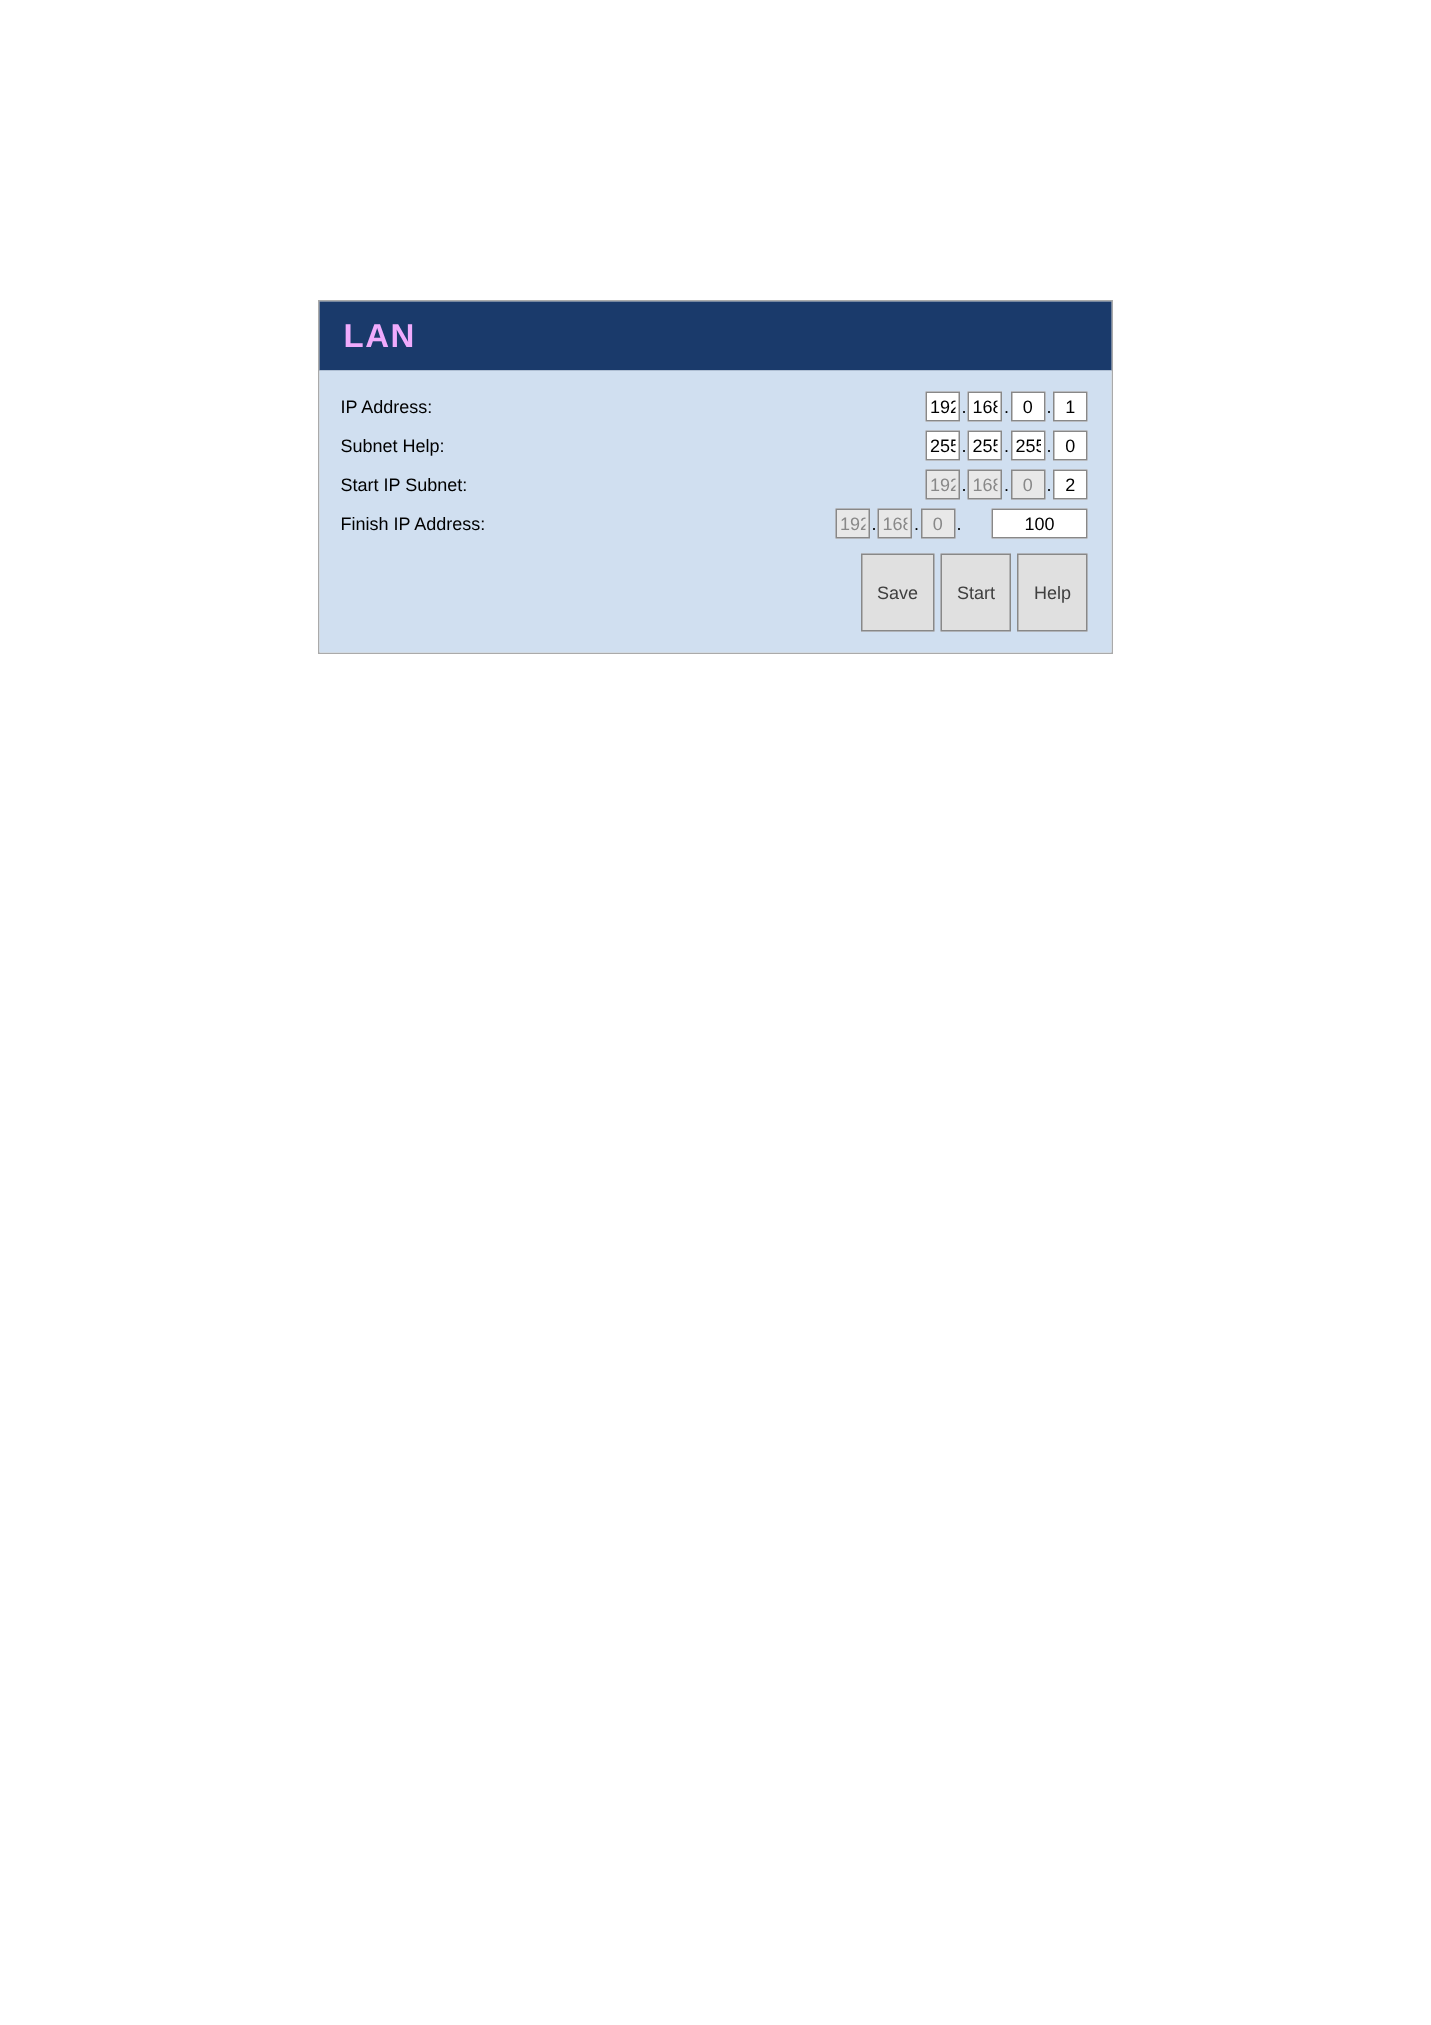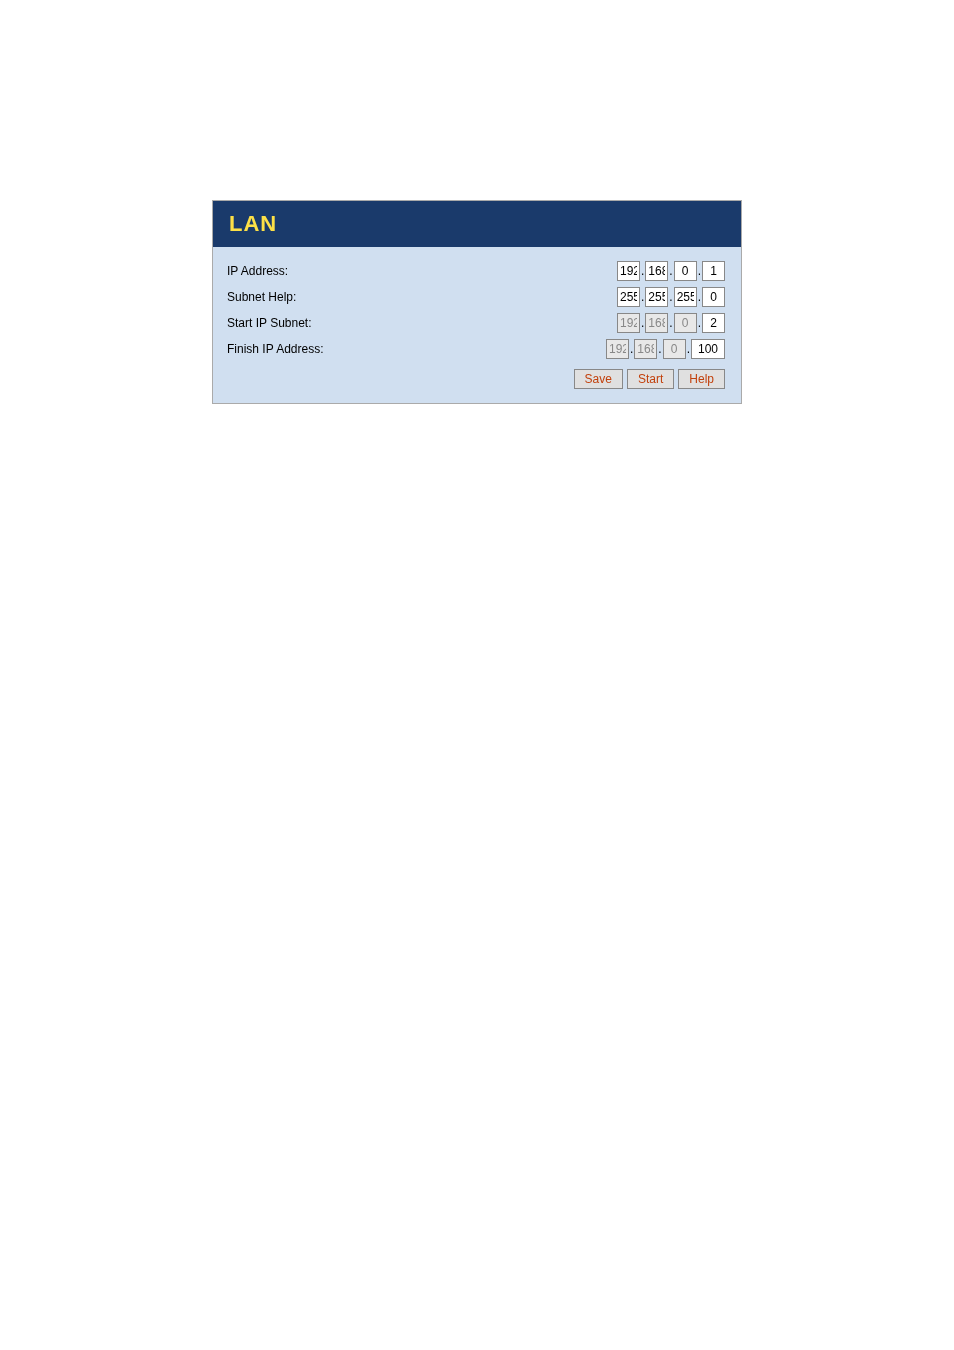--- a/index.html
+++ b/index.html
@@ -24,21 +24,21 @@
       border: 1px solid #aaa;
       background: #ffffff;
     }
 
     .panel-header {
       background: #1a3a6b;
       padding: 10px 16px;
     }
 
     .panel-title {
-      color: #fde047;
+      color: #f0abfc;
       font-size: 22px;
       font-weight: bold;
       letter-spacing: 1px;
     }
 
     .panel-body {
       display: flex;
     }
 
     .sidebar {
@@ -88,21 +88,22 @@
       width: 23px;
       height: 20px;
       border: 1px solid #888;
       background: #fff;
       font-size: 12px;
       text-align: center;
       padding: 1px 2px;
     }
 
     .ip-octet.wide {
-      width: 34px;
+      width: 64px;
+      margin-left: 19px;
     }
 
     .ip-dot {
       font-size: 12px;
       color: #000;
       margin: 0 1px;
     }
 
     .dhcp-row {
       display: flex;
@@ -123,26 +124,26 @@
     }
 
     .buttons-row {
       display: flex;
       justify-content: flex-end;
       margin-top: 10px;
       gap: 4px;
     }
 
     .btn {
-      padding: 2px 10px;
+      padding: 18px 10px;
       font-size: 12px;
       background: #e0e0e0;
       border: 1px solid #888;
       cursor: pointer;
-      color: #c2410c;
+      color: #404040;
     }
 
     .ip-octet.disabled {
       background: #e8e8e8;
       color: #888;
     }
   </style>
 </head>
 <body>
 

